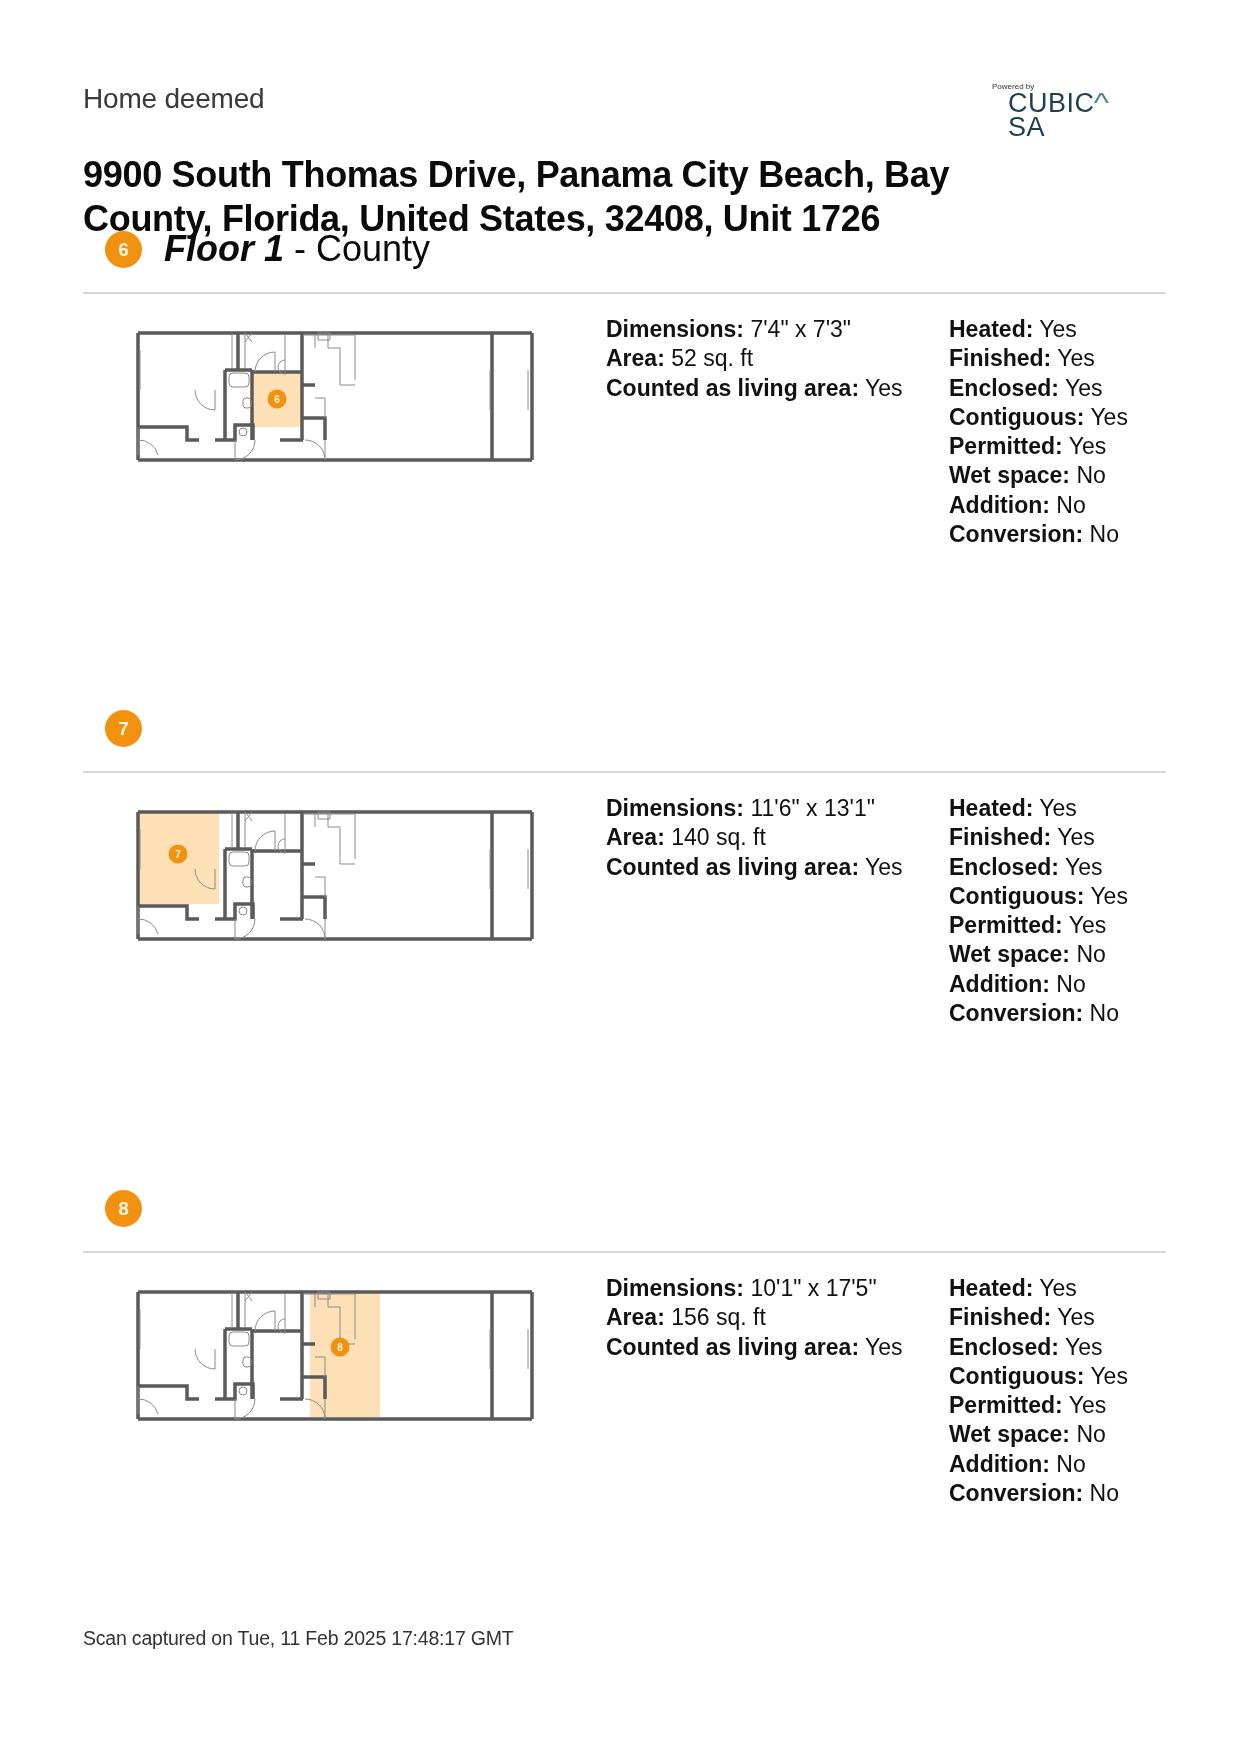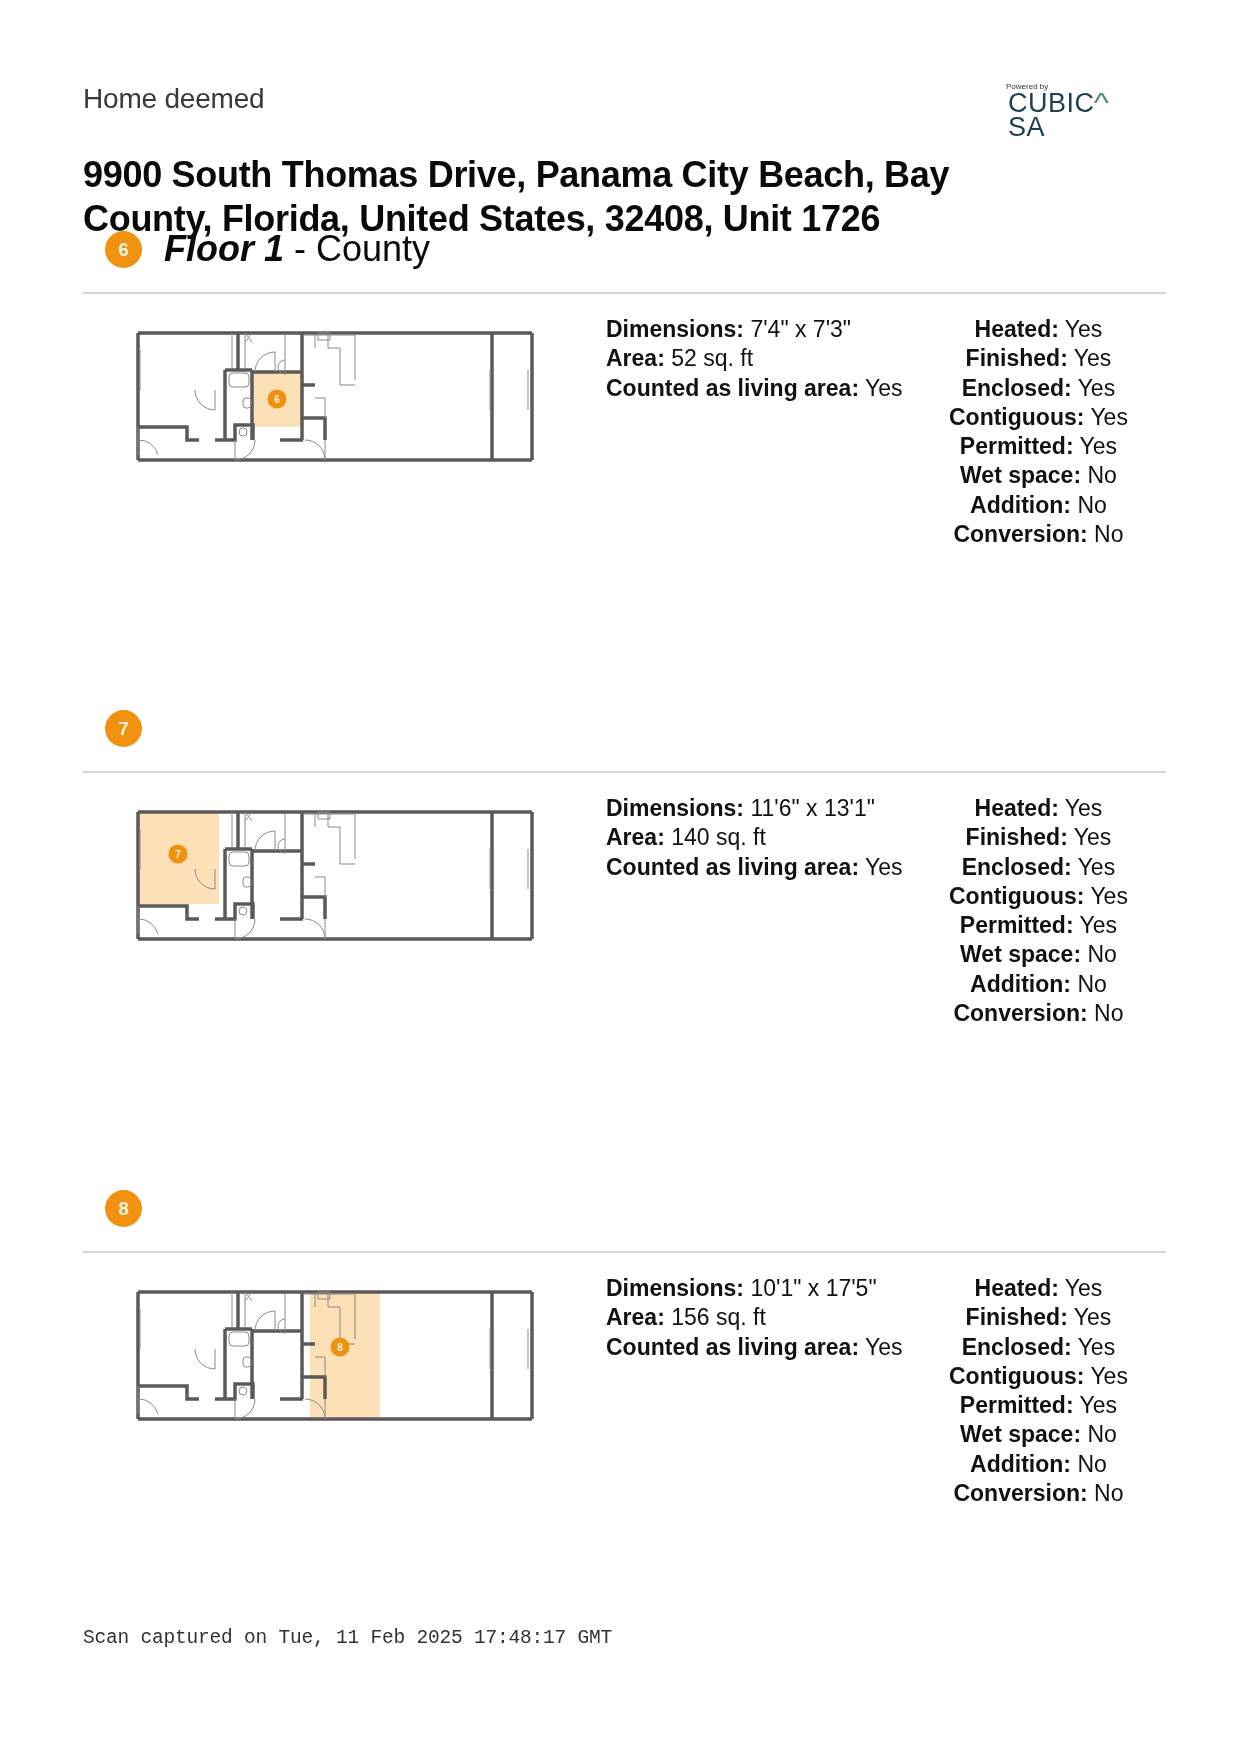--- a/index.html
+++ b/index.html
@@ -3,39 +3,39 @@
   <meta charset="utf-8">
   <style>
     * { box-sizing: border-box; margin: 0; padding: 0; }
     html, body { width: 1241px; height: 1754px; background: #ffffff; }
     body { position: relative; font-family: "Liberation Sans", "DejaVu Sans", sans-serif; color: #111; overflow: hidden; }
 
     .report-label { position: absolute; left: 83px; top: 83px; font-size: 28px; color: #3a3a3a; letter-spacing: -0.2px; }
     .address { position: absolute; left: 83px; top: 126px; width: 900px; font-size: 36px; line-height: 44px; font-weight: bold; color: #0a0a0a; letter-spacing: -0.3px; margin-top: 27px; }
 
     .logo { position: absolute; left: 990px; top: 82px; width: 150px; }
-    .logo .powered { font-size: 8px; color: #333; margin-left: 16px; }
+    .logo .powered { font-size: 8px; color: #333; margin-left: 2px; }
     .logo .brand { font-size: 27px; font-weight: normal; color: #1f4050; letter-spacing: 0.5px; line-height: 24px; margin-left: 18px; }
     .logo .brand .chev { color: #4f8c7d; display: inline-block; transform: scaleX(1.2); }
 
     .section { position: absolute; left: 83px; width: 1083px; }
     .sec-head { position: relative; height: 70px; }
     .badge { position: absolute; left: 22px; top: 6px; width: 37px; height: 37px; border-radius: 50%; background: #f0920f; color: #fff4e0; font-weight: bold; font-size: 19px; line-height: 37px; text-align: center; }
     .sec-title { position: absolute; left: 81px; top: 2px; font-size: 36px; line-height: 44px; color: #0a0a0a; }
     .sec-title .floor { font-weight: bold; font-style: italic; }
     .sec-rule { position: absolute; left: 0; top: 67px; width: 1083px; height: 2px; background: #d6d6d6; }
 
     .plan { position: absolute; left: 52px; top: 105px; width: 400px; height: 140px; }
     .plan svg { width: 400px; height: 140px; display: block; }
 
     .info-left { position: absolute; left: 523px; top: 90px; font-size: 23px; line-height: 29.3px; }
-    .info-right { position: absolute; left: 866px; top: 90px; font-size: 23px; line-height: 29.3px; text-align: center; }
+    .info-right { position: absolute; left: 866px; top: 90px; font-size: 23px; line-height: 29.3px; }
     .row .k { font-weight: bold; }
 
-    .footer { position: absolute; left: 83px; top: 1626px; font-size: 19.5px; line-height: 25px; color: #333; letter-spacing: -0.2px; font-family: Liberation Mono, monospace; }
+    .footer { position: absolute; left: 83px; top: 1626px; font-size: 19.5px; line-height: 25px; color: #333; letter-spacing: -0.2px; }
   </style>
 </head>
 <body>
 
 <div class="report-label">Home deemed</div>
 <div class="address">9900 South Thomas Drive, Panama City Beach, Bay County, Florida, United States, 32408, Unit 1726</div>
 
 <div class="logo">
   <div class="powered">Powered by</div>
   <div class="brand"><span>CUBIC</span><span class="chev">^</span><span>SA</span></div>

